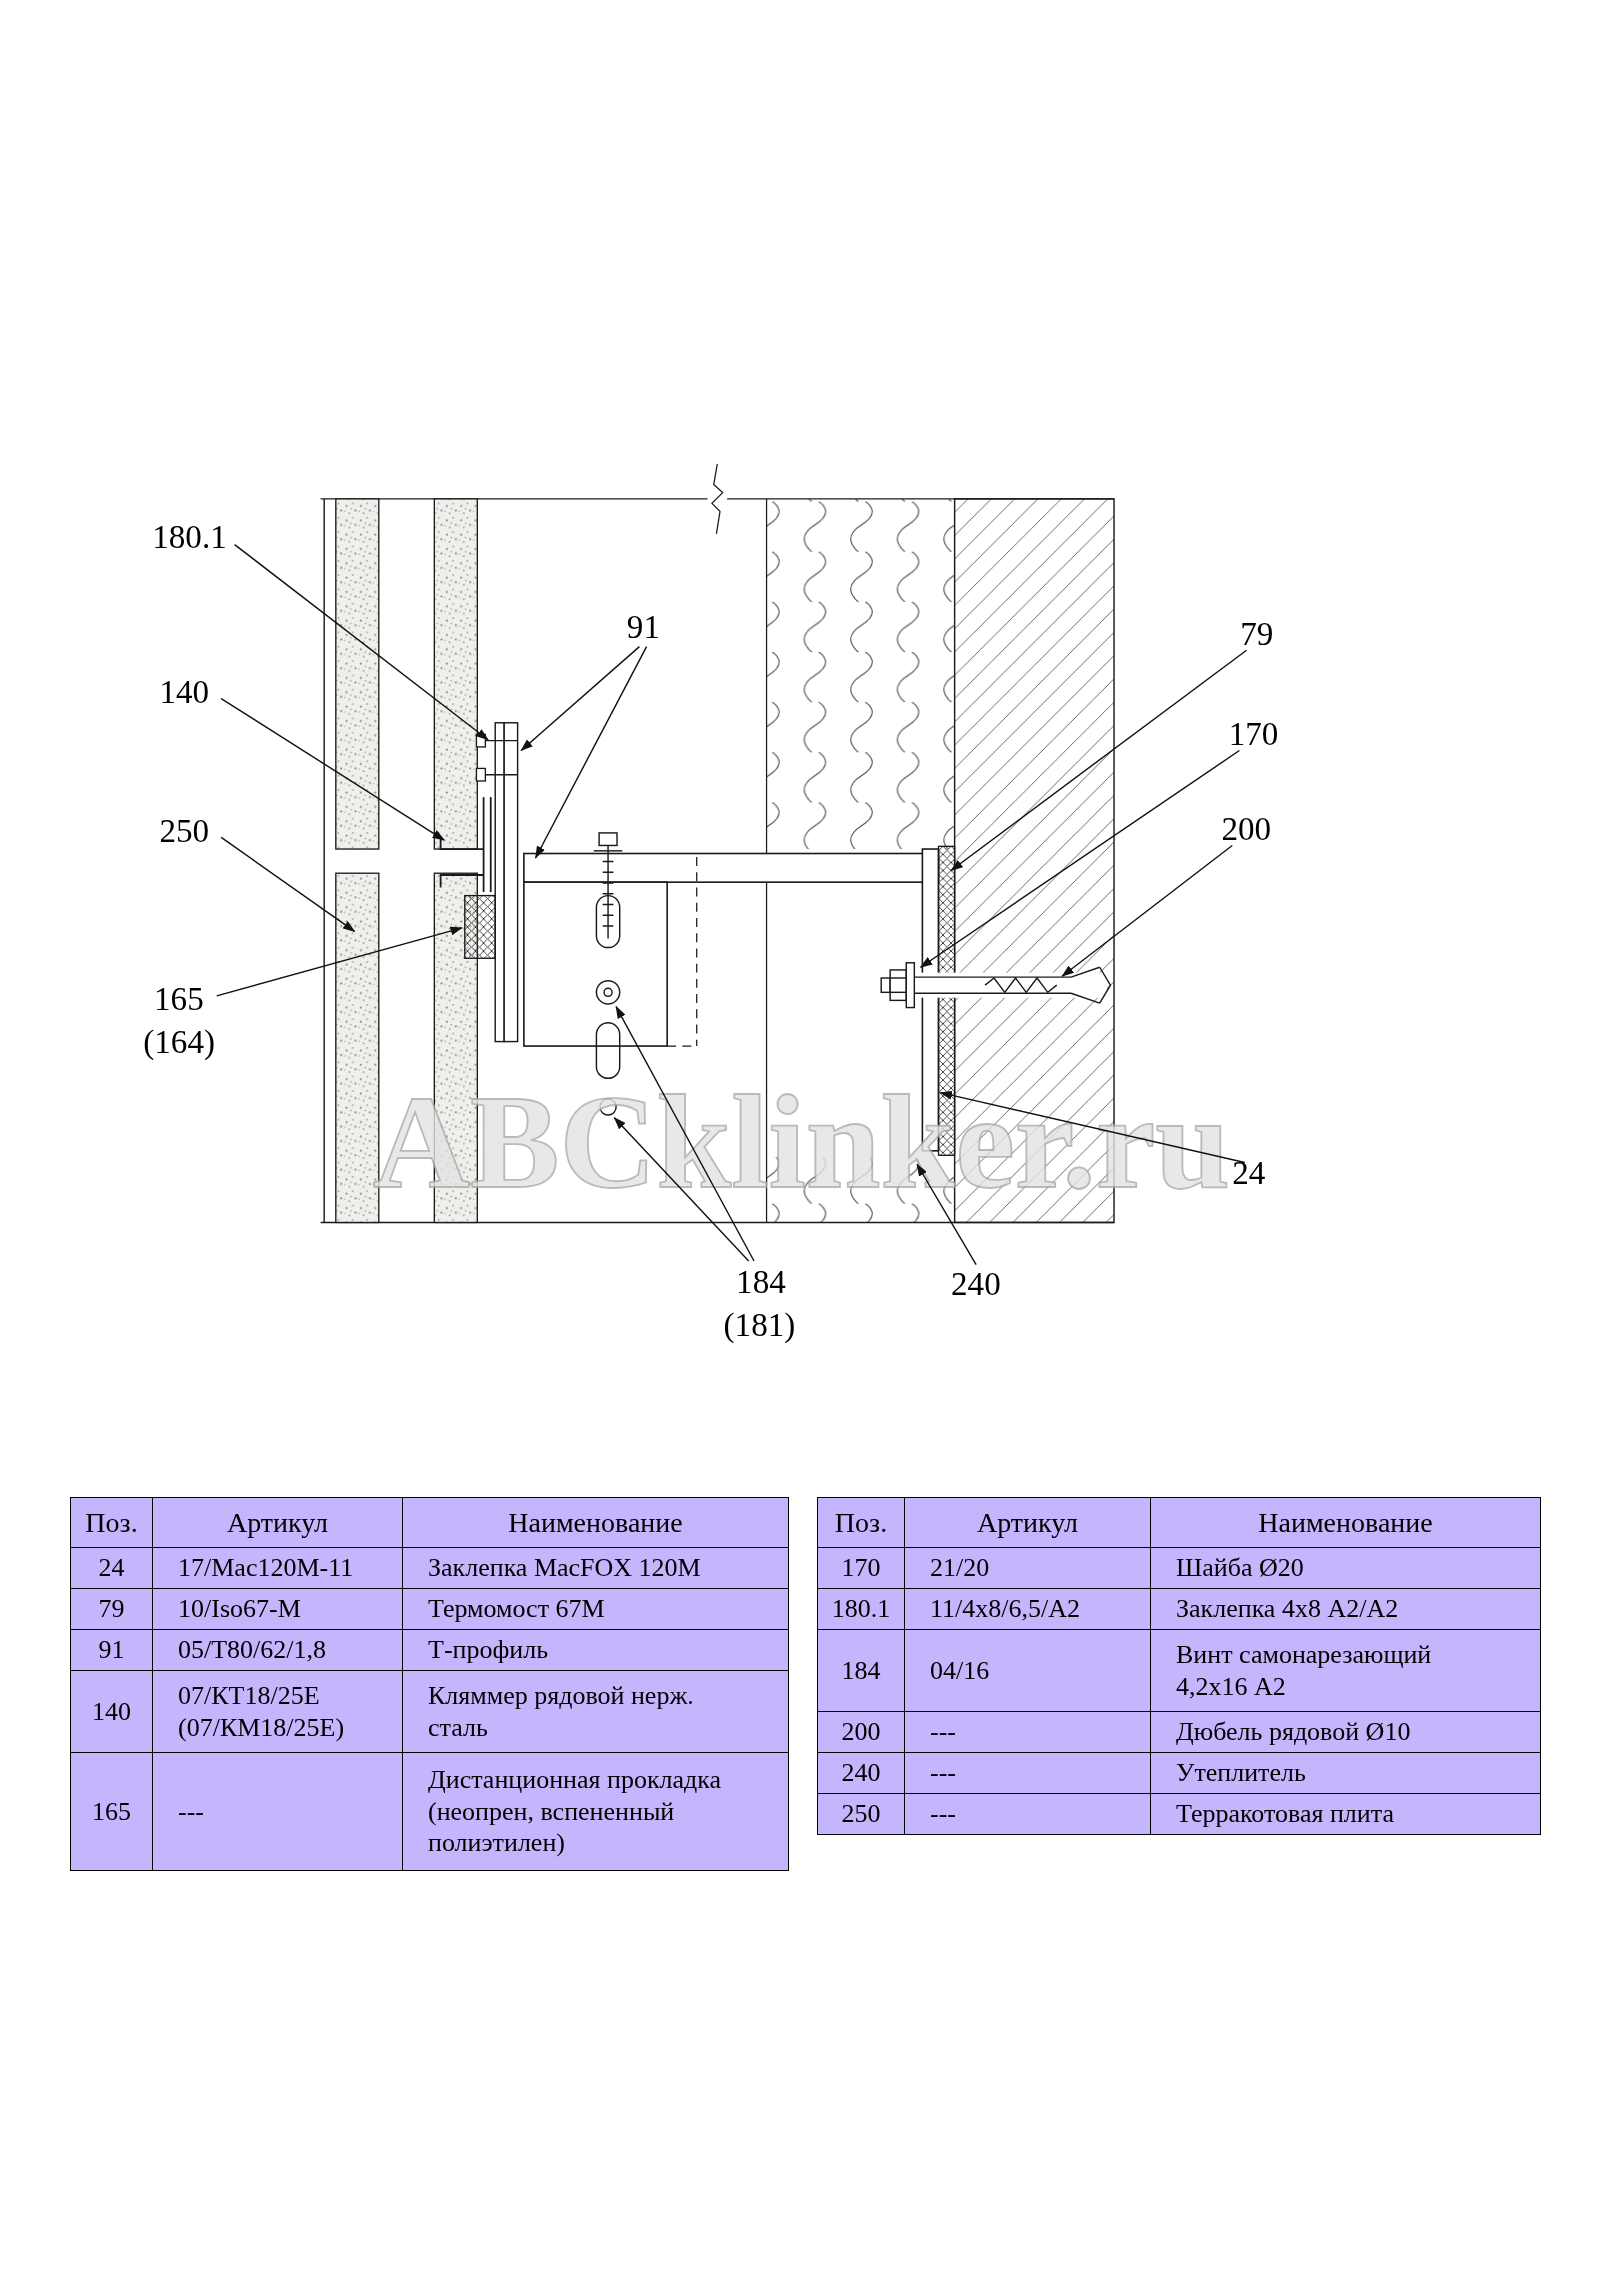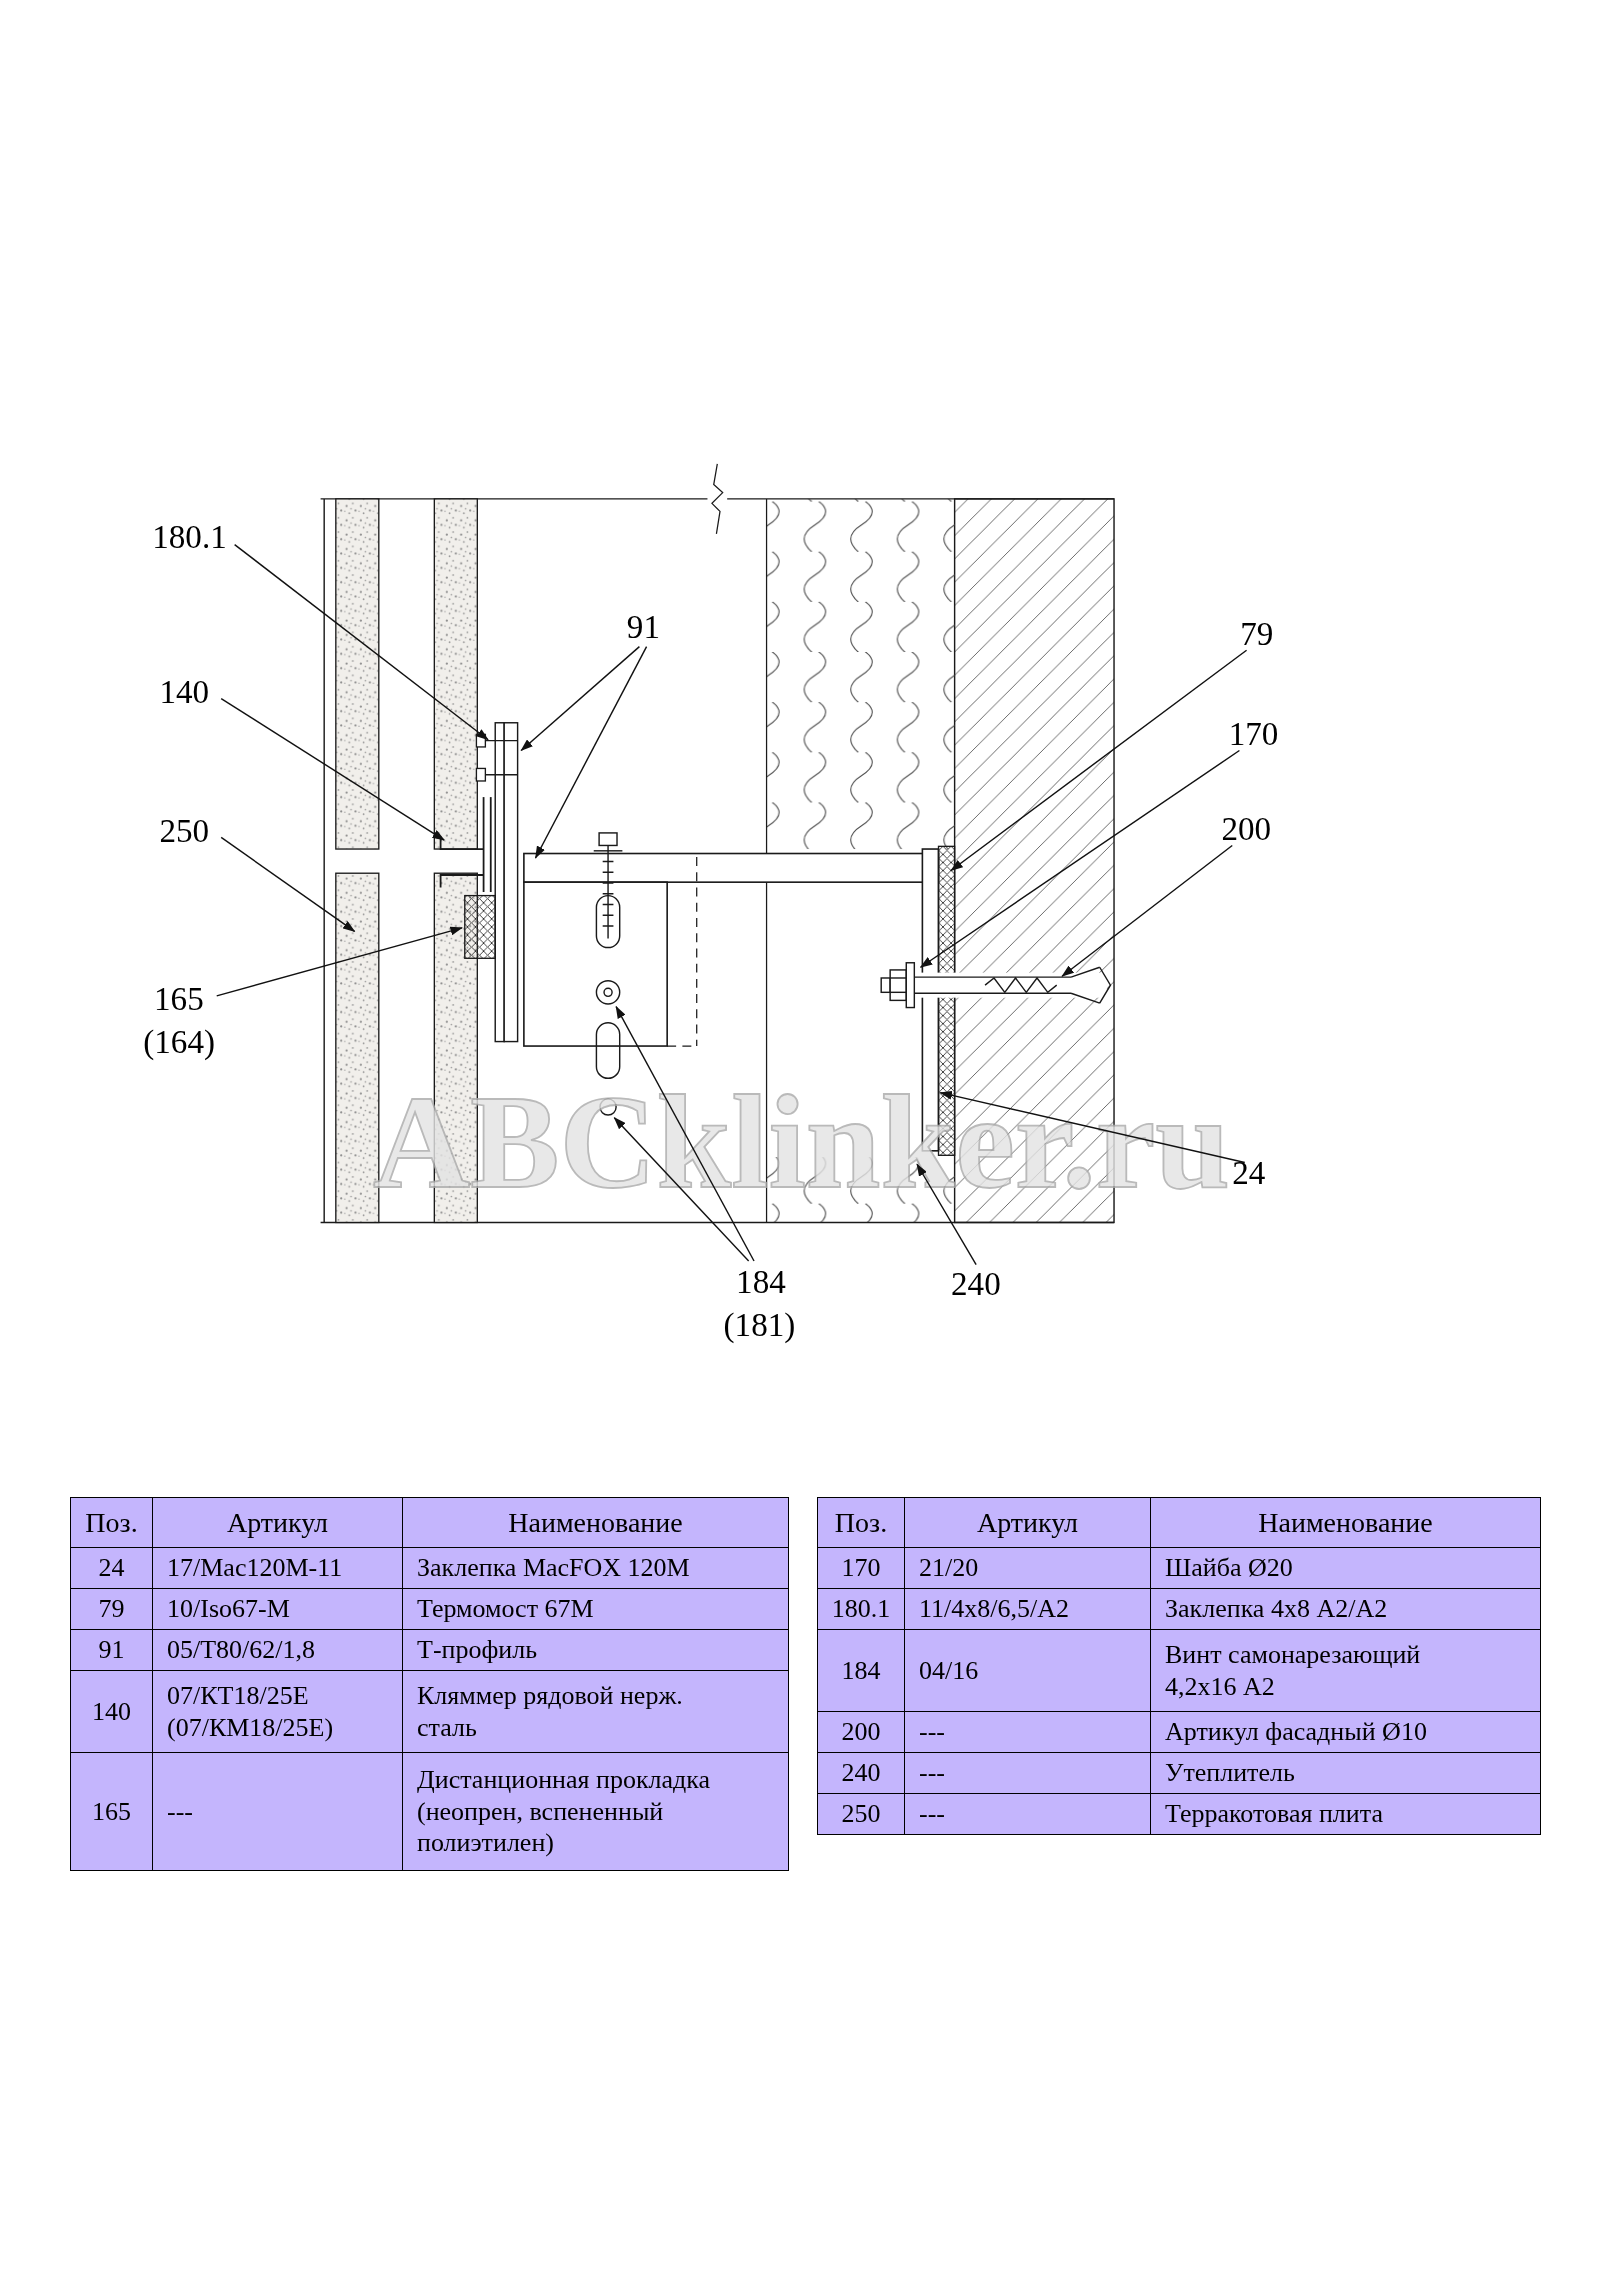--- a/index.html
+++ b/index.html
@@ -5,21 +5,21 @@
   * { margin:0; padding:0; box-sizing:border-box; }
   html,body { background:#ffffff; }
   body { font-family:"Liberation Serif", serif; color:#000; }
   .page { position:relative; width:1620px; height:2293px; background:#fff; overflow:hidden; }
   .drawing-svg { position:absolute; top:0; left:0; }
   .parts-table { position:absolute; border-collapse:collapse; table-layout:fixed; background:#c4b5fd; }
   .parts-table th, .parts-table td { border:1.8px solid #000; font-family:"Liberation Serif", serif; }
   .parts-table th { font-weight:normal; font-size:28px; text-align:center; height:50px; }
   .parts-table td { font-size:26px; vertical-align:middle; }
   td.c-pos { text-align:center; }
-  td.c-art, td.c-name { text-align:left; padding-left:14px; padding-right:5.4px; white-space:pre-line; line-height:1.22;margin-left:36px; }
+  td.c-art, td.c-name { text-align:left; padding-left:25px; padding-right:5.4px; white-space:pre-line; line-height:1.22;margin-left:36px; }
   tr.rh td { height:41px; }
   tr.rh2 td { height:82px; }
   tr.rh3 td { height:118px; }
   #tbl-left { left:70px; top:1497px; width:719px; }
   #tbl-right { left:817px; top:1497px; width:724px; }
   svg text.callout { font-family:"Liberation Serif", serif; font-size:37px; fill:#000; }
 </style>
 </head>
 <body>
 
@@ -249,21 +249,21 @@
       </tr>
       <tr class="rh2">
         <td class="c-pos">184</td>
         <td class="c-art">04/16</td>
         <td class="c-name">Винт самонарезающий
 4,2х16 А2</td>
       </tr>
       <tr class="rh">
         <td class="c-pos">200</td>
         <td class="c-art">---</td>
-        <td class="c-name">Артикул фасадный Ø10</td>
+        <td class="c-name">Дюбель рядовой Ø10</td>
       </tr>
       <tr class="rh">
         <td class="c-pos">240</td>
         <td class="c-art">---</td>
         <td class="c-name">Утеплитель</td>
       </tr>
       <tr class="rh">
         <td class="c-pos">250</td>
         <td class="c-art">---</td>
         <td class="c-name">Терракотовая плита</td>

